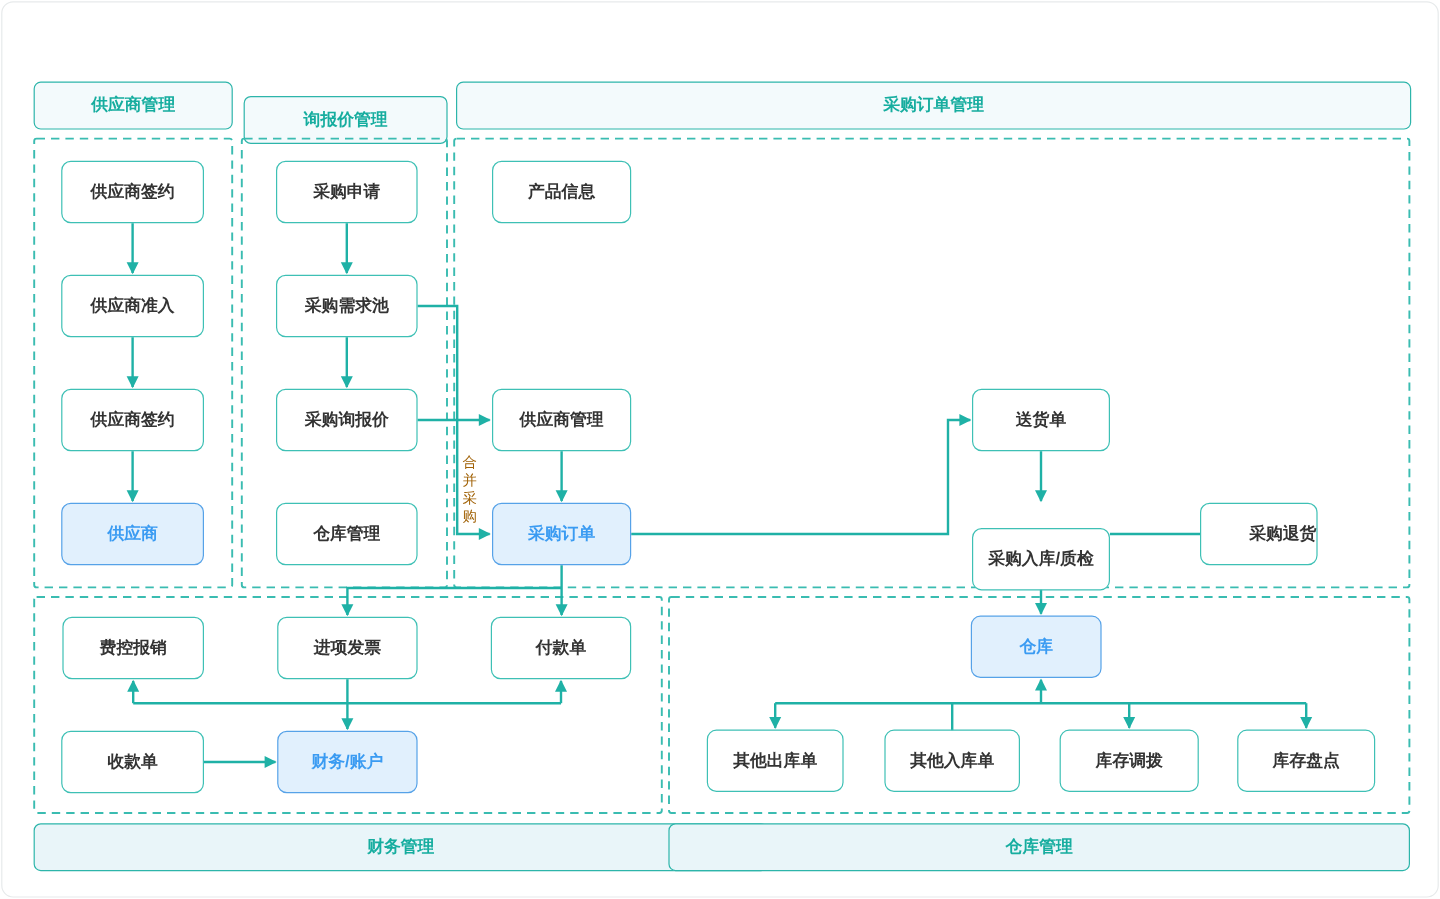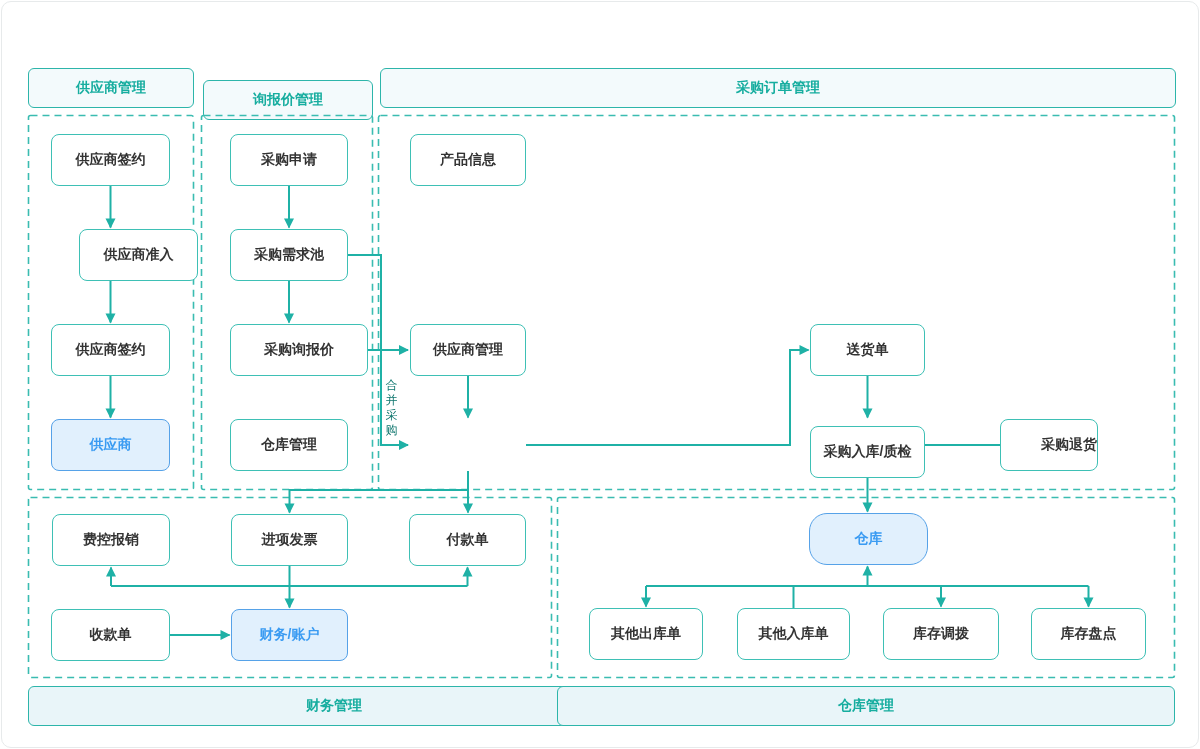--- a/index.html
+++ b/index.html
@@ -35,47 +35,47 @@
   .node {
     position:absolute; height:52px; box-sizing:border-box;
     background:#ffffff; border:1.2px solid #3ec0b5; border-radius:8px;
     color:#333333; font-size:14px; font-weight:bold;
     display:flex; align-items:center; justify-content:center; white-space:nowrap;
   }
   .node.blue { background:#e1f0fd; border-color:#56a2e8; color:#3a9bf2; }
 
   
   .n-supplier-register   { left:51px;   top:134px; width:119px; }
-  .n-supplier-access     { left:51px;   top:229px; width:119px;margin-left:28px; }
+  .n-supplier-access     { left:51px;   top:229px; width:119px; }
   .n-supplier-sign       { left:51px;   top:324px; width:119px; }
   .n-supplier            { left:51px;   top:419px; width:119px; }
   .n-purchase-request    { left:230px;  top:134px; width:118px;text-align:center; }
   .n-demand-pool         { left:230px;  top:229px; width:118px; }
-  .n-purchase-inquiry    { left:230px;  top:324px; width:138px; }
+  .n-purchase-inquiry    { left:230px;  top:324px; width:118px; }
   .n-sample-inspection   { left:230px;  top:419px; width:118px; }
   .n-product-info        { left:410px;  top:134px; width:116px; }
   .n-price-list          { left:410px;  top:324px; width:116px; }
   .n-purchase-order      { left:410px;  top:419px; width:116px; }
   .n-delivery-note       { left:810px;  top:324px; width:115px; }
-  .n-receiving-qc        { left:810px;  top:426px; width:115px;text-align:center; }
+  .n-receiving-qc        { left:810px;  top:440px; width:115px;text-align:center; }
   .n-purchase-return     { left:1000px; top:419px; width:98px;padding-left:40px; }
   .n-expense-reimburse   { left:52px;   top:514px; width:118px; }
   .n-input-invoice       { left:231px;  top:514px; width:117px; }
   .n-payment-order       { left:409px;  top:514px; width:117px; }
   .n-receipt-order       { left:51px;   top:609px; width:119px; }
   .n-finance-account     { left:231px;  top:609px; width:117px; }
-  .n-warehouse           { left:809px;  top:513px; width:119px;border-radius:18px; }
+  .n-warehouse           { left:809px;  top:513px; width:109px; }
   .n-other-outbound      { left:589px;  top:608px; width:114px; }
   .n-other-inbound       { left:737px;  top:608px; width:113px; }
   .n-inventory-transfer  { left:883px;  top:608px; width:116px; }
   .n-inventory-stocktake { left:1031px; top:608px; width:115px; }
 
   .merge-label {
     position:absolute; left:384px; top:378px; width:15px;
-    font-size:12px; line-height:15px; color:#0f766e; font-weight:normal;
+    font-size:12px; line-height:15px; color:#a16207; font-weight:normal;
     word-break:break-all; text-align:center;
   }
 </style>
 </head>
 <body>
 
 <div class="stage">
   <div class="outer-frame"></div>
 
 
@@ -135,20 +135,21 @@
   <div class="node n-supplier-sign">供应商签约</div>
   <div class="node blue n-supplier">供应商</div>
 
   <div class="node n-purchase-request">采购申请</div>
   <div class="node n-demand-pool">采购需求池</div>
   <div class="node n-purchase-inquiry">采购询报价</div>
   <div class="node n-sample-inspection">仓库管理</div>
 
   <div class="node n-product-info">产品信息</div>
   <div class="node n-price-list">供应商管理</div>
+  <div class="node blue n-purchase-order">采购订单</div>
   <div class="node n-delivery-note">送货单</div>
   <div class="node n-receiving-qc">采购入库/质检</div>
   <div class="node n-purchase-return">采购退货</div>
 
   <div class="node n-expense-reimburse">费控报销</div>
   <div class="node n-input-invoice">进项发票</div>
   <div class="node n-payment-order">付款单</div>
   <div class="node n-receipt-order">收款单</div>
   <div class="node blue n-finance-account">财务/账户</div>
 

